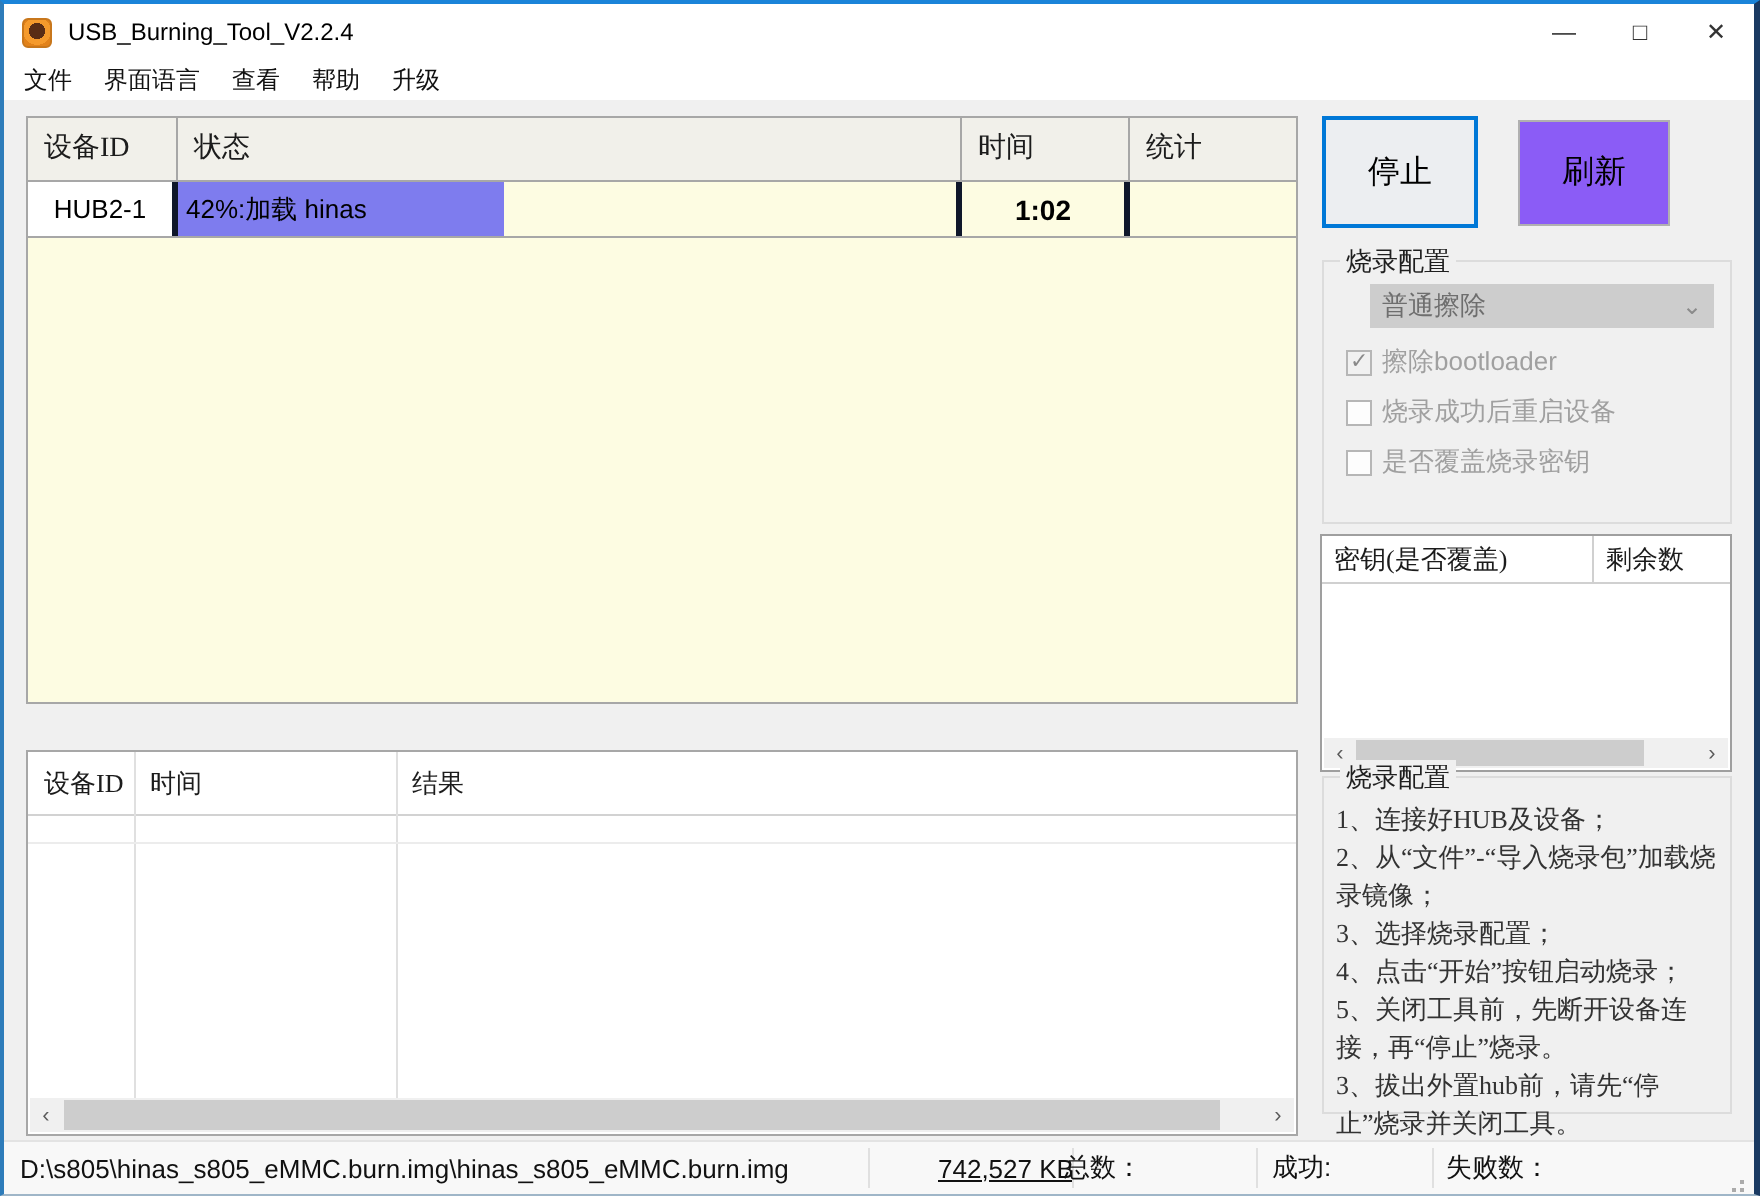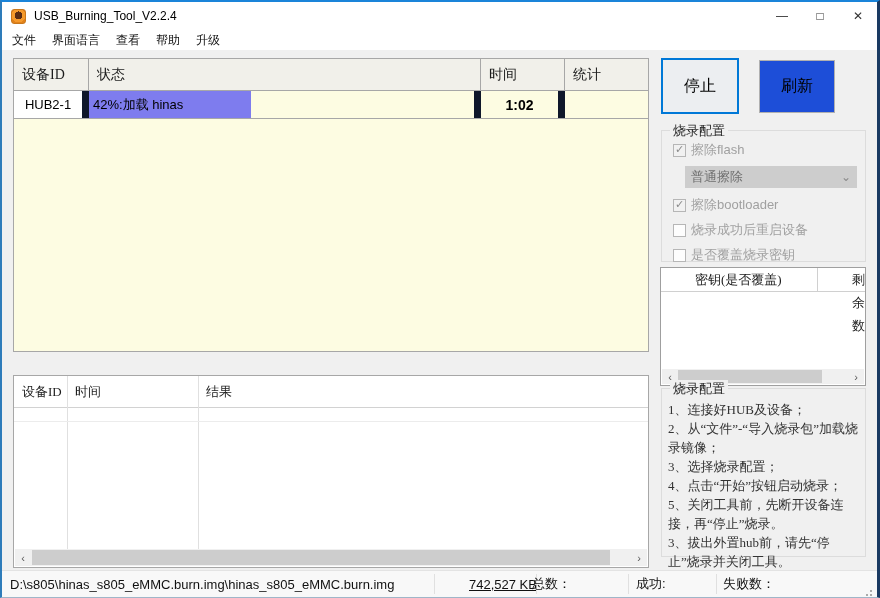--- a/index.html
+++ b/index.html
@@ -30,21 +30,21 @@
 
   
   .dev-table{ position:absolute; left:11px; top:56px; width:636px; height:294px;
     background:#fdfce2; border:1px solid #a7a7a7; }
   .dev-head{ display:flex; height:32px; background:#f1f0ea; border-bottom:1px solid #a7a7a7; }
   .dev-head .cell{ font-family:"Liberation Serif", serif; font-size:14px; color:#1c1c1c;
     line-height:31px; padding-left:8px; border-right:1px solid #a7a7a7; }
   .dev-head .cell:last-child{ border-right:none; }
   .c-id{ width:75px; } .c-status{ width:392px; } .c-time{ width:84px; } .c-stat{ flex:1; }
   .dev-row{ display:flex; height:28px; border-bottom:1px solid #a7a7a7; }
-  .dev-row .cell{ border-right:7px solid #0f172a; height:100%; }
+  .dev-row .cell{ border-right:3px solid #0f172a; height:100%; }
   .dev-row .cell:last-child{ border-right:none; }
   .cell-id{ background:#ffffff; display:flex; align-items:center; justify-content:center;
     font-size:13px; color:#000; }
   .cell-status{ position:relative; background:#fdfce2; }
   .progress-fill{ position:absolute; left:0; top:0; bottom:0; background:#7e7cee; }
   .status-text{ position:relative; z-index:1; font-size:13px; color:#000; line-height:27px; padding-left:4px; }
   .cell-time{ background:#fdfce2; display:flex; align-items:center; justify-content:center;
     font-size:14px; font-weight:700; color:#000; }
   .cell-stat{ background:#fdfce2; }
 
@@ -66,21 +66,21 @@
   .hscroll .thumb{ position:absolute; top:1px; bottom:1px; background:#cdcdcd; }
   .res-scroll{ height:17px; }
   .res-scroll .thumb{ left:17px; width:578px; }
   .key-scroll{ height:15px; }
   .key-scroll .thumb{ left:16px; width:144px; }
 
   
   .btn{ position:absolute; display:flex; align-items:center; justify-content:center;
     font-size:16px; color:#000; }
   .btn-stop{ left:659px; top:56px; width:78px; height:56px; background:#eceef1; border:2px solid #0078d7; }
-  .btn-refresh{ left:757px; top:58px; width:76px; height:53px; background:#1d4ed8; border:1px solid #b0b0b0; }
+  .btn-refresh{ left:757px; top:58px; width:76px; height:53px; background:#8b5cf6; border:1px solid #b0b0b0; }
 
   .groupbox{ position:absolute; border:1px solid #dcdcdc; }
   .groupbox .gb-label{ position:absolute; top:-9px; left:8px; background:#f0f0f0; padding:0 3px;
     font-size:13px; color:#1f1f1f; }
   .gb-config{ left:659px; top:128px; width:205px; height:132px; }
   .gb-instr{ left:659px; top:386px; width:205px; height:169px; }
 
   .cfg-body{ padding:10px 0 0 11px; }
   .chk-row{ display:flex; align-items:center; margin-bottom:7px; }
   .checkbox{ width:13px; height:13px; border:1px solid #b6b6b6; background:#fdfdfd; margin-right:5px;
@@ -89,21 +89,21 @@
   .checkbox.checked::after{ content:"✓"; position:absolute; left:1px; top:-2px; font-size:11px; color:#8a8a8a; }
   .chk-label{ font-size:13px; color:#a0a0a0; }
   .dropdown{ margin:1px 0 8px 12px; width:172px; height:22px; background:#cdcdcd; position:relative;
     font-size:13px; color:#6e6e6e; line-height:22px; padding-left:6px; }
   .dropdown .chev{ position:absolute; right:6px; top:0; color:#8b8b8b; font-size:12px; }
 
   
   .key-table{ position:absolute; left:658px; top:265px; width:206px; height:119px;
     background:#ffffff; border:1px solid #9f9f9f; }
   .key-head{ display:flex; height:24px; border-bottom:1px solid #d0d0d0; }
-  .key-head .cell{ font-family:"Liberation Serif", serif; font-size:13px; color:#1c1c1c; line-height:23px; padding-left:6px;margin-left:28px; }
+  .key-head .cell{ font-family:"Liberation Serif", serif; font-size:13px; color:#1c1c1c; line-height:23px; padding-left:6px; }
   .kc1{ width:136px; border-right:1px solid #d0d0d0; } .kc2{ flex:1; }
 
   
   .instr-body{ padding:11px 4px 0 6px; font-family:"Liberation Serif", serif;
     font-size:13px; color:#333333; line-height:19px; }
 
   
   .statusbar{ position:absolute; left:0; right:0; bottom:0; height:27px; background:#f8f8f8;
     border-top:1px solid #e3e3e3; font-size:13px; color:#111; }
   .sb-item{ position:absolute; top:0; height:100%; display:flex; align-items:center; white-space:nowrap; }
@@ -175,24 +175,20 @@
       <div class="arr arr-r">›</div>
     </div>
   </div>
 
   <div class="btn btn-stop">停止</div>
   <div class="btn btn-refresh">刷新</div>
 
   <div class="groupbox gb-config">
     <span class="gb-label">烧录配置</span>
     <div class="cfg-body">
-      <div class="chk-row">
-        <span class="checkbox checked"></span>
-        <span class="chk-label">擦除flash</span>
-      </div>
       <div class="dropdown">
         <span>普通擦除</span>
         <span class="chev">⌄</span>
       </div>
       <div class="chk-row">
         <span class="checkbox checked"></span>
         <span class="chk-label">擦除bootloader</span>
       </div>
       <div class="chk-row">
         <span class="checkbox"></span>

